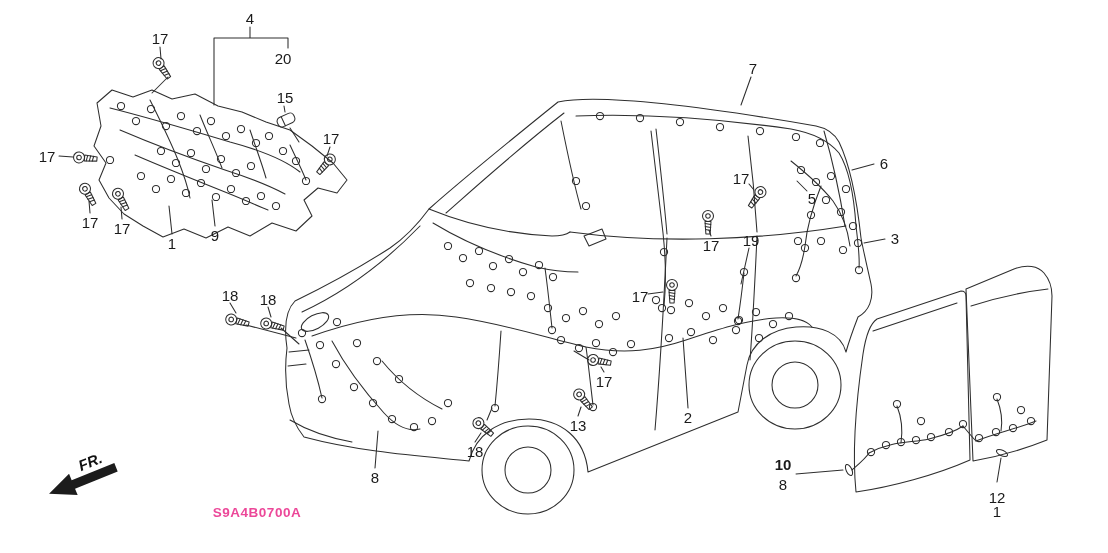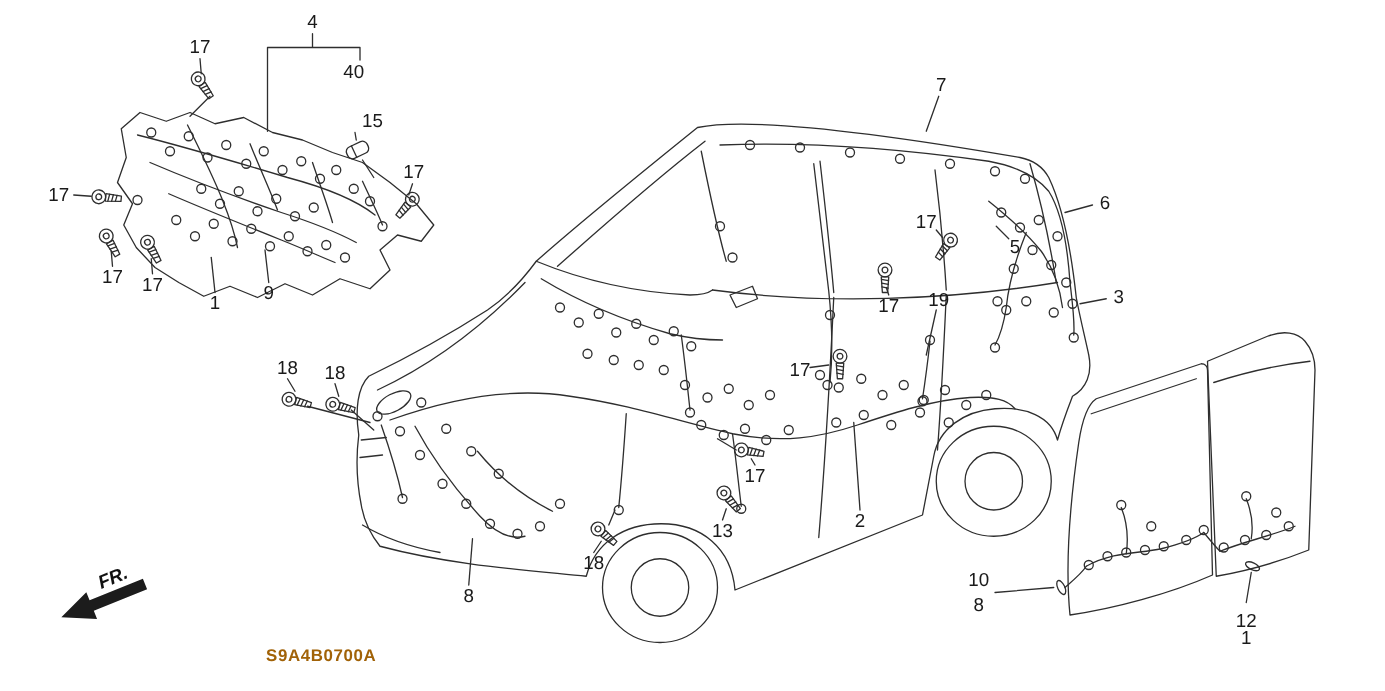--- a/index.html
+++ b/index.html
@@ -17,22 +17,22 @@
   #art text{
     fill:#111;stroke:none;
     font-family:"Liberation Sans",sans-serif;
     font-weight:bold;font-style:italic;font-size:15px;
   }
   .callout{
     position:absolute;transform:translate(-50%,-50%);
     font-size:15px;line-height:1;color:#1a1a1a;white-space:nowrap;
   }
   .part-code{
-    position:absolute;left:192px;top:517px;width:130px;text-align:center;
-    font-weight:bold;font-size:13.5px;letter-spacing:.5px;color:#a16207;
+    position:absolute;left:192px;top:505px;width:130px;text-align:center;
+    font-weight:bold;font-size:13.5px;letter-spacing:.5px;color:#ec4899;
   }
 </style>
 </head>
 <body>
 
 <div class="stage">
 
 <svg id="art" width="1108" height="553" viewBox="0 0 1108 553">
 
   <defs>
@@ -308,22 +308,22 @@
 
   <g transform="translate(88,478) rotate(-22)">
     <polygon class="fill-dark" points="-42,0 -16,-11 -16,-4 30,-4 30,5 -16,5 -16,12"></polygon>
     <text x="-4" y="-9">FR.</text>
   </g>
 </svg>
 
   <div style="position:absolute;left:0;top:0;width:100%;height:100%;">
       <span class="callout" style="left: 160px; top: 38px;">17</span>
       <span class="callout" style="left: 250px; top: 18px;">4</span>
-      <span class="callout" style="left: 283px; top: 58px;">40</span>
-      <span class="callout" style="left: 298px; top: 97px;">15</span>
+      <span class="callout" style="left: 283px; top: 58px;">20</span>
+      <span class="callout" style="left: 285px; top: 97px;">15</span>
       <span class="callout" style="left: 47px; top: 156px;">17</span>
       <span class="callout" style="left: 331px; top: 138px;">17</span>
       <span class="callout" style="left: 90px; top: 222px;">17</span>
       <span class="callout" style="left: 122px; top: 228px;">17</span>
       <span class="callout" style="left: 172px; top: 243px;">1</span>
       <span class="callout" style="left: 215px; top: 235px;">9</span>
       <span class="callout" style="left: 230px; top: 295px;">18</span>
       <span class="callout" style="left: 268px; top: 299px;">18</span>
       <span class="callout" style="left: 375px; top: 477px;">8</span>
       <span class="callout" style="left: 475px; top: 451px;">18</span>
@@ -331,20 +331,20 @@
       <span class="callout" style="left: 604px; top: 381px;">17</span>
       <span class="callout" style="left: 688px; top: 417px;">2</span>
       <span class="callout" style="left: 640px; top: 296px;">17</span>
       <span class="callout" style="left: 711px; top: 245px;">17</span>
       <span class="callout" style="left: 751px; top: 240px; text-align: right;">19</span>
       <span class="callout" style="left: 741px; top: 178px;">17</span>
       <span class="callout" style="left: 812px; top: 198px;">5</span>
       <span class="callout" style="left: 753px; top: 68px;">7</span>
       <span class="callout" style="left: 884px; top: 163px;">6</span>
       <span class="callout" style="left: 895px; top: 238px;">3</span>
-      <span class="callout" style="left: 783px; top: 464px;">10</span>
+      <span class="callout" style="left: 783px; top: 464px; font-weight: bold;">10</span>
       <span class="callout" style="left: 783px; top: 484px;">8</span>
       <span class="callout" style="left: 997px; top: 497px;">12</span>
       <span class="callout" style="left: 997px; top: 511px;">1</span>
     </div>
 
   <div class="part-code">S9A4B0700A</div>
 </div>
 
 </body></html>

